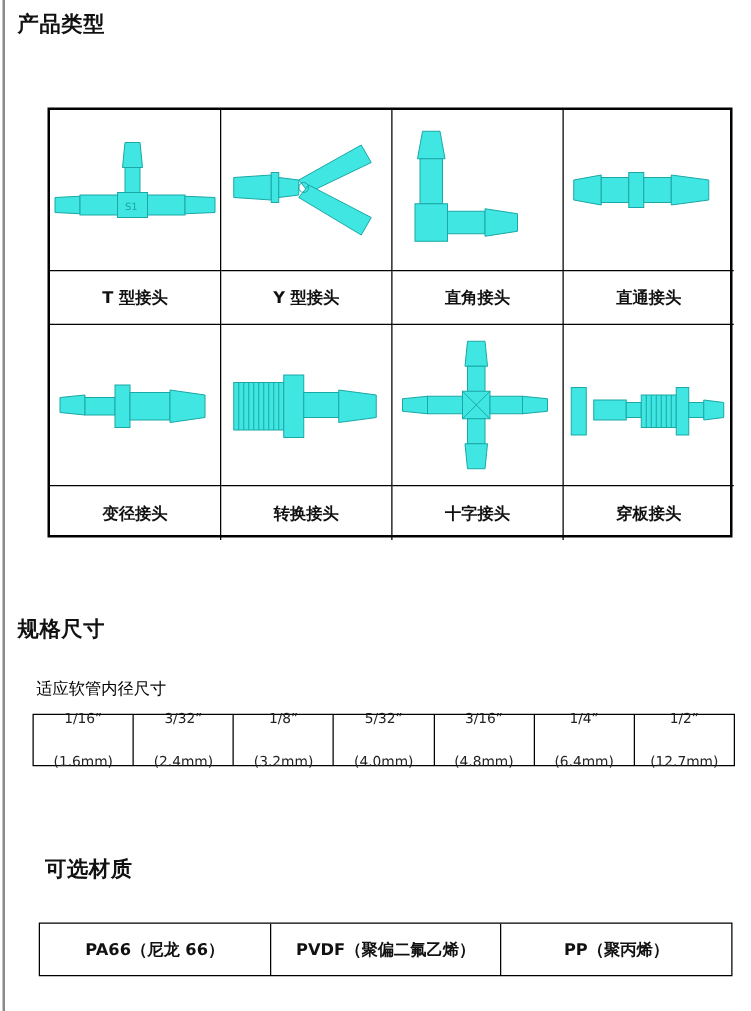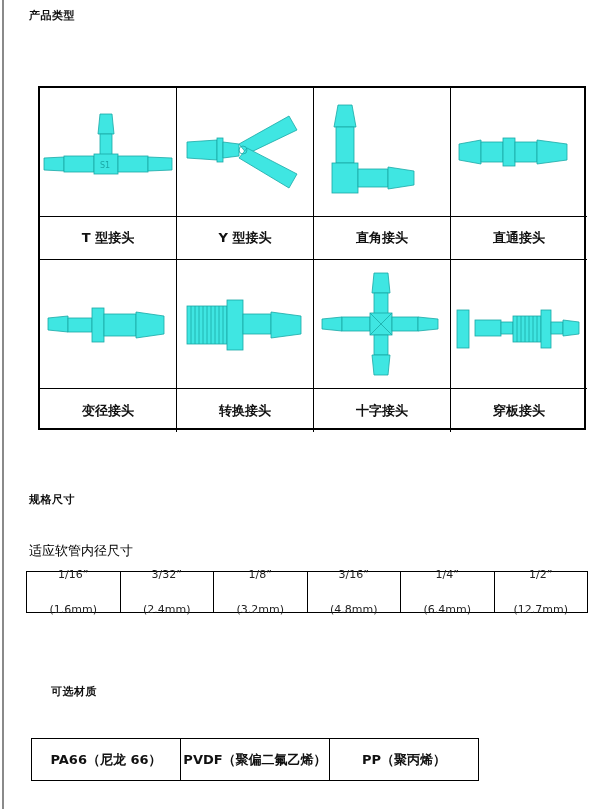--- a/index.html
+++ b/index.html
@@ -1,35 +1,35 @@
 <!DOCTYPE html>
 <html><head>
 <meta charset="utf-8">
 <style>
   html, body { margin:0; padding:0; background:#ffffff; }
   body { width:601px; height:809px; position:relative; overflow:hidden;
          font-family:"DejaVu Sans", "Liberation Sans", sans-serif; color:#111; }
   .left-rule { position:absolute; left:2px; top:0; width:2px; height:809px; background:#8a8a8a; }
-  .h2 { position:absolute; left:29px; font-size:11px; font-weight:bold; color:#111; letter-spacing:0.5px;text-align:center; }
+  .h2 { position:absolute; left:14px; font-size:17px; font-weight:bold; color:#111; letter-spacing:0.5px;text-align:center; }
   .product-grid { position:absolute; left:38px; top:86px; width:548px; height:344px;
                   border:2px solid #000; box-sizing:border-box;
                   display:grid; grid-template-columns: repeat(4, 1fr);
                   grid-template-rows: 129px 43px 129px 43px; }
   .product-grid > div { border-right:1.5px solid #000; border-bottom:1.5px solid #000; box-sizing:border-box;
                         display:flex; align-items:center; justify-content:center; }
   .product-grid > div.c4 { border-right:none; }
   .product-grid > div.r4 { border-bottom:none; }
   .label { font-size:13px; font-weight:bold; }
   .spec-sub { position:absolute; left:29px; top:542px; font-size:13px; color:#000000; }
   .spec-table { position:absolute; left:26px; top:571px; width:562px; height:42px;
                 border:1.5px solid #000; box-sizing:border-box; display:flex; }
   .spec-cell { flex:1; border-right:1.5px solid #000; display:flex; flex-direction:column;
                align-items:center; justify-content:center; font-size:11px; line-height:19px; color:#222;gap:16px; }
   .spec-cell:last-child { border-right:none; }
-  .mat-table { position:absolute; left:31px; top:738px; width:448px; height:43px;
+  .mat-table { position:absolute; left:31px; top:738px; width:555px; height:43px;
                border:1.5px solid #000; box-sizing:border-box; display:flex; }
   .mat-cell { flex:1; border-right:1.5px solid #000; display:flex; align-items:center; justify-content:center;
               font-size:13px; font-weight:bold; }
   .mat-cell:last-child { border-right:none; }
   svg .p { fill:#3fe6e2; stroke:#1aa8a6; stroke-width:0.8; }
   svg .l { stroke:#1aa8a6; stroke-width:0.8; fill:none; }
 </style>
 </head>
 <body>
 
@@ -164,20 +164,24 @@
     </div>
   <div class="spec-cell">
       <span>3/32”</span>
       <span>(2.4mm)</span>
     </div>
   <div class="spec-cell">
       <span>1/8”</span>
       <span>(3.2mm)</span>
     </div>
   <div class="spec-cell">
+      <span>5/32”</span>
+      <span>(4.0mm)</span>
+    </div>
+  <div class="spec-cell">
       <span>3/16”</span>
       <span>(4.8mm)</span>
     </div>
   <div class="spec-cell">
       <span>1/4”</span>
       <span>(6.4mm)</span>
     </div>
   <div class="spec-cell">
       <span>1/2”</span>
       <span>(12.7mm)</span>

